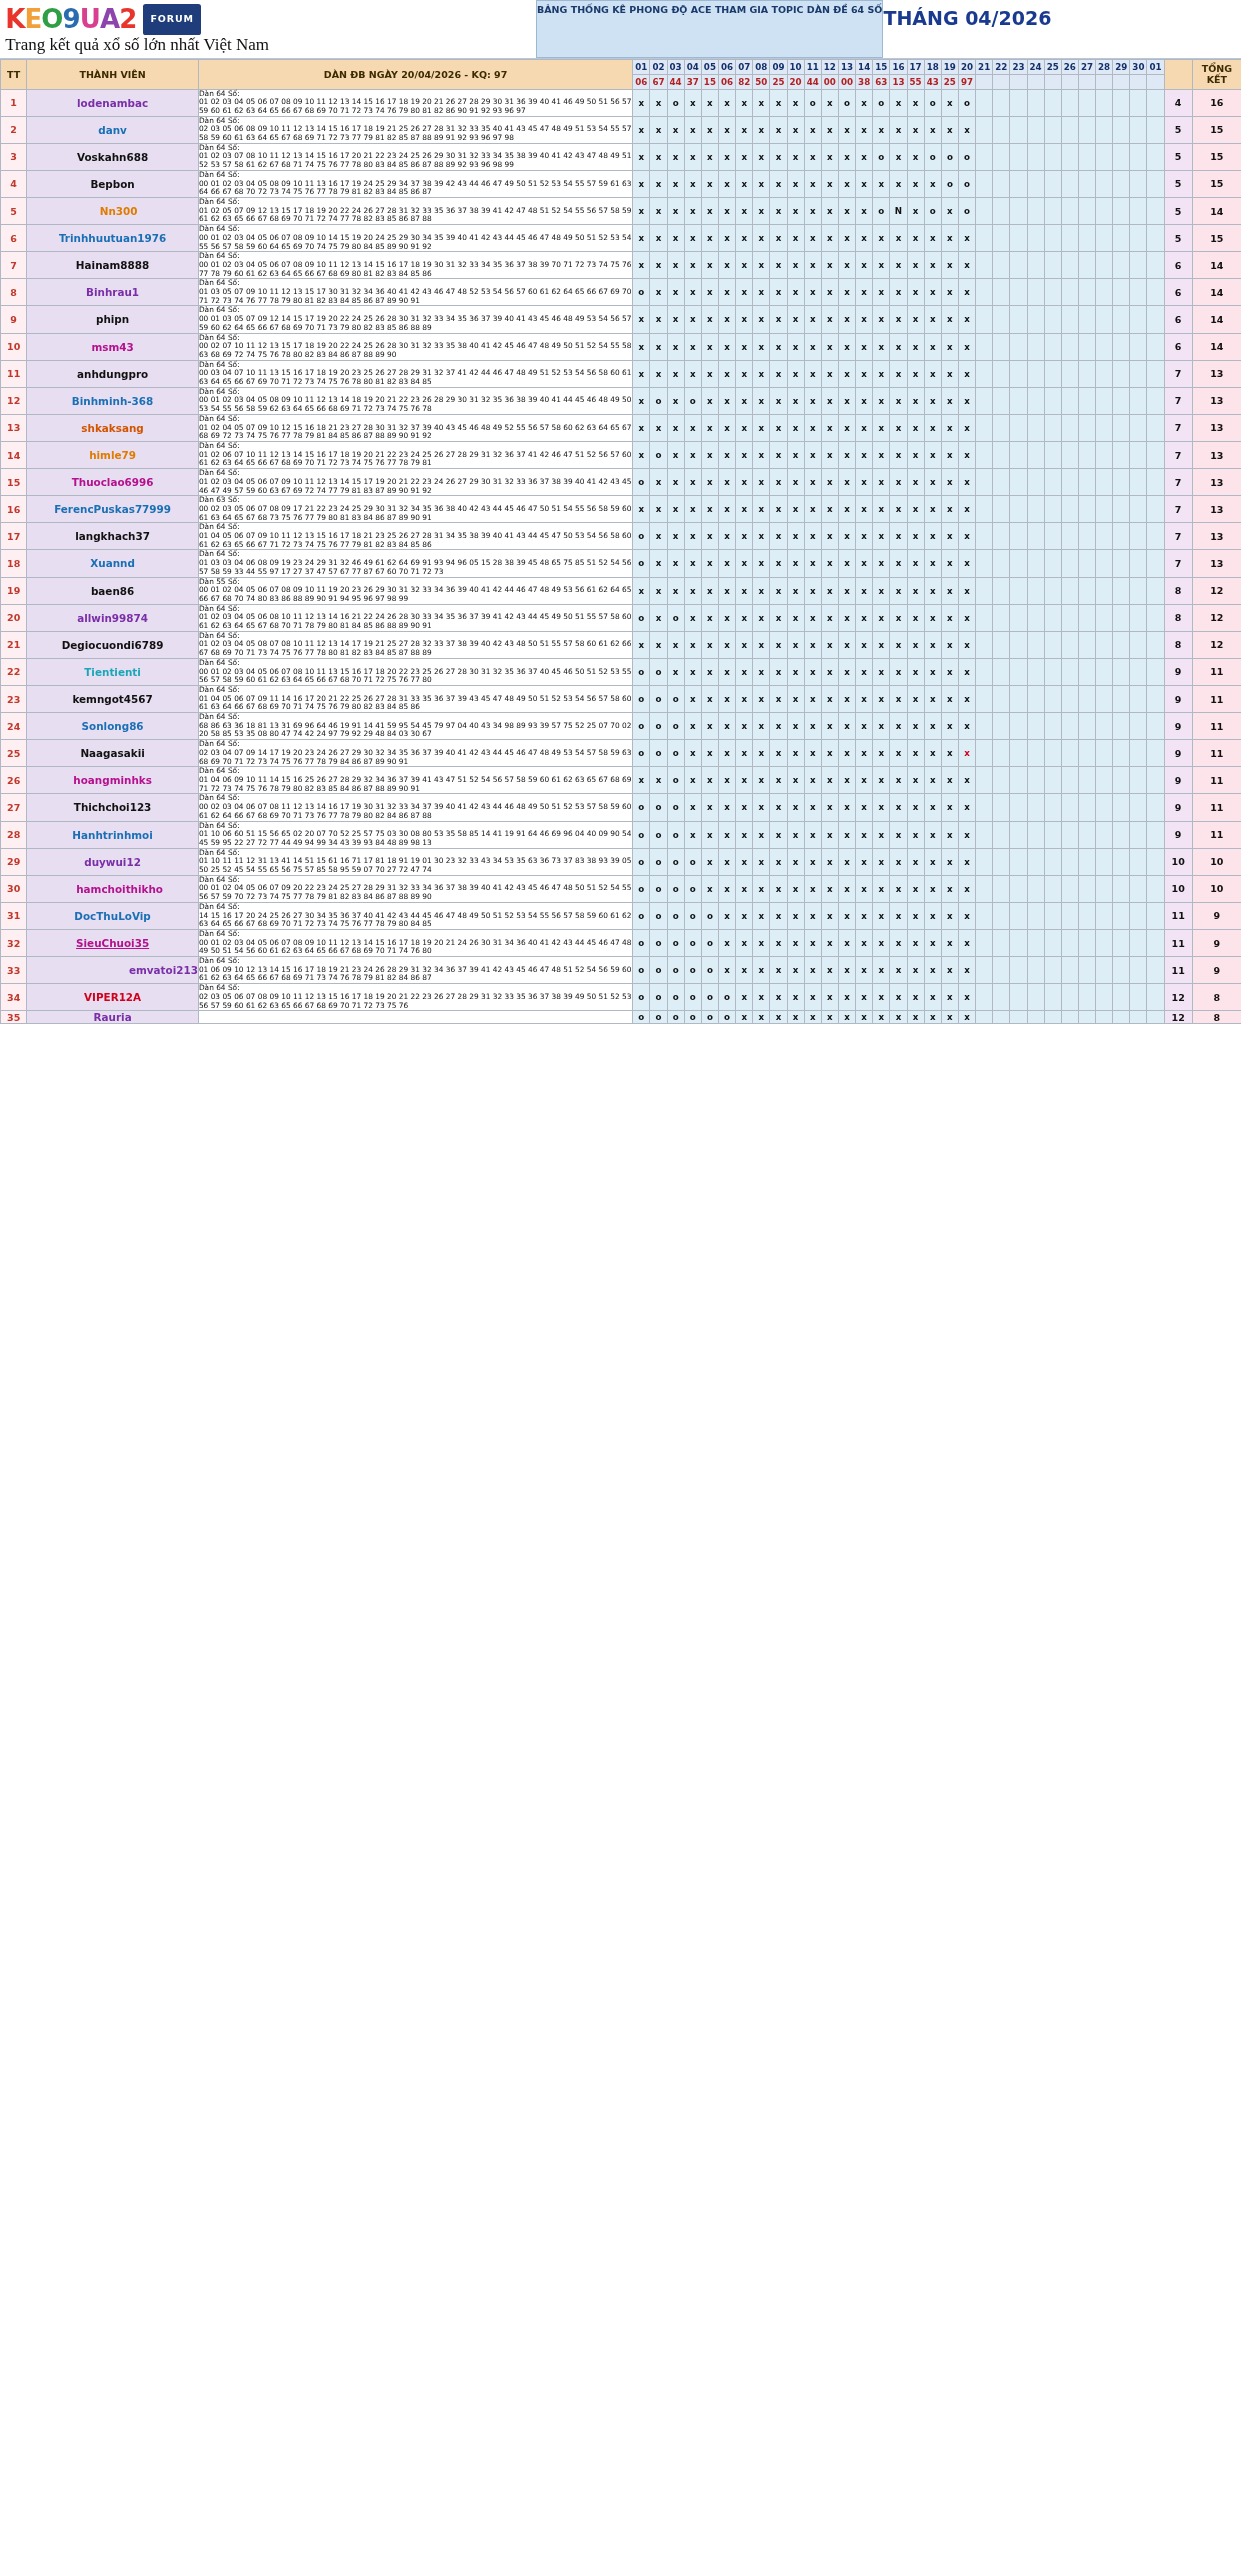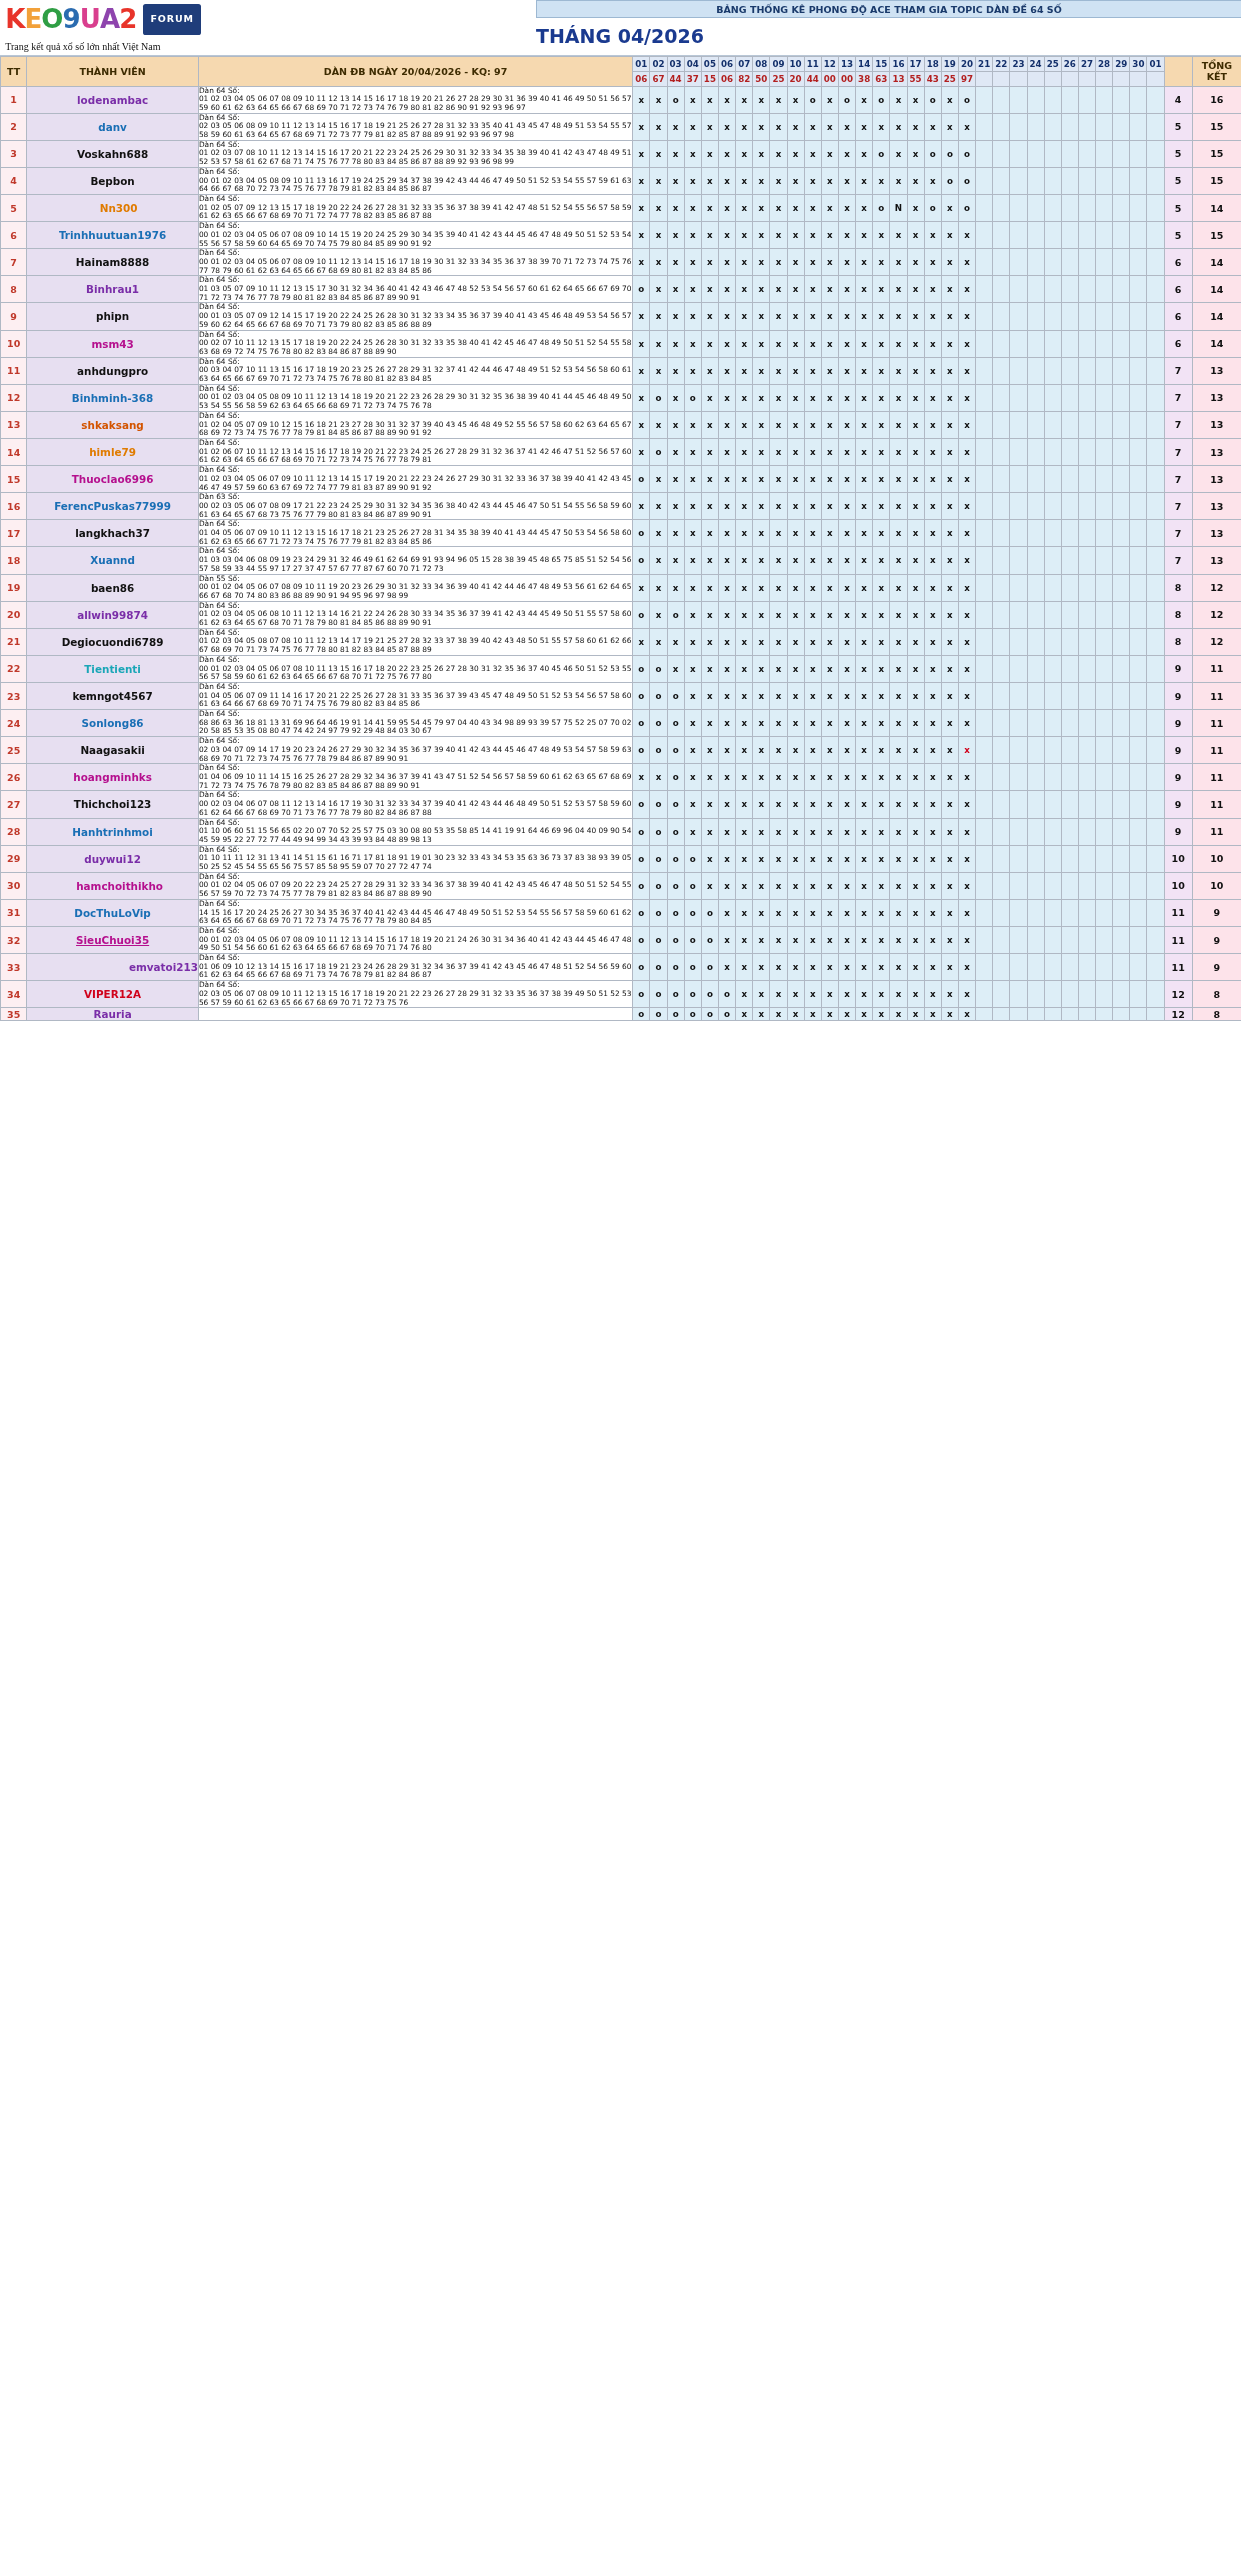--- a/index.html
+++ b/index.html
@@ -45,29 +45,29 @@
     margin-left: 7px;
     background: #1f3d7a;
     color: #fff;
     font-size: 9.5px;
     font-weight: bold;
     padding: 2.6px 7px;
     border-radius: 2.6px;
     letter-spacing: 0.9px;
   }
   .tagline {
-    font-size: 10px;
+    font-size: 17px;
     color: #111;
-    margin-top: 6px;
+    margin-top: 0;
     font-family: "Liberation Serif", serif;
   }
   .banner-col {
     flex: 1;
     display: flex;
-    flex-direction: column;
+    flex-direction: row;
     align-items: stretch;
   }
   .banner-top {
     background: #cfe2f3;
     border: 0.9px solid #9db8d2;
     color: #1a3a6b;
     font-size: 9.5px;
     font-weight: bold;
     text-align: center;
     padding: 2.6px 0;

